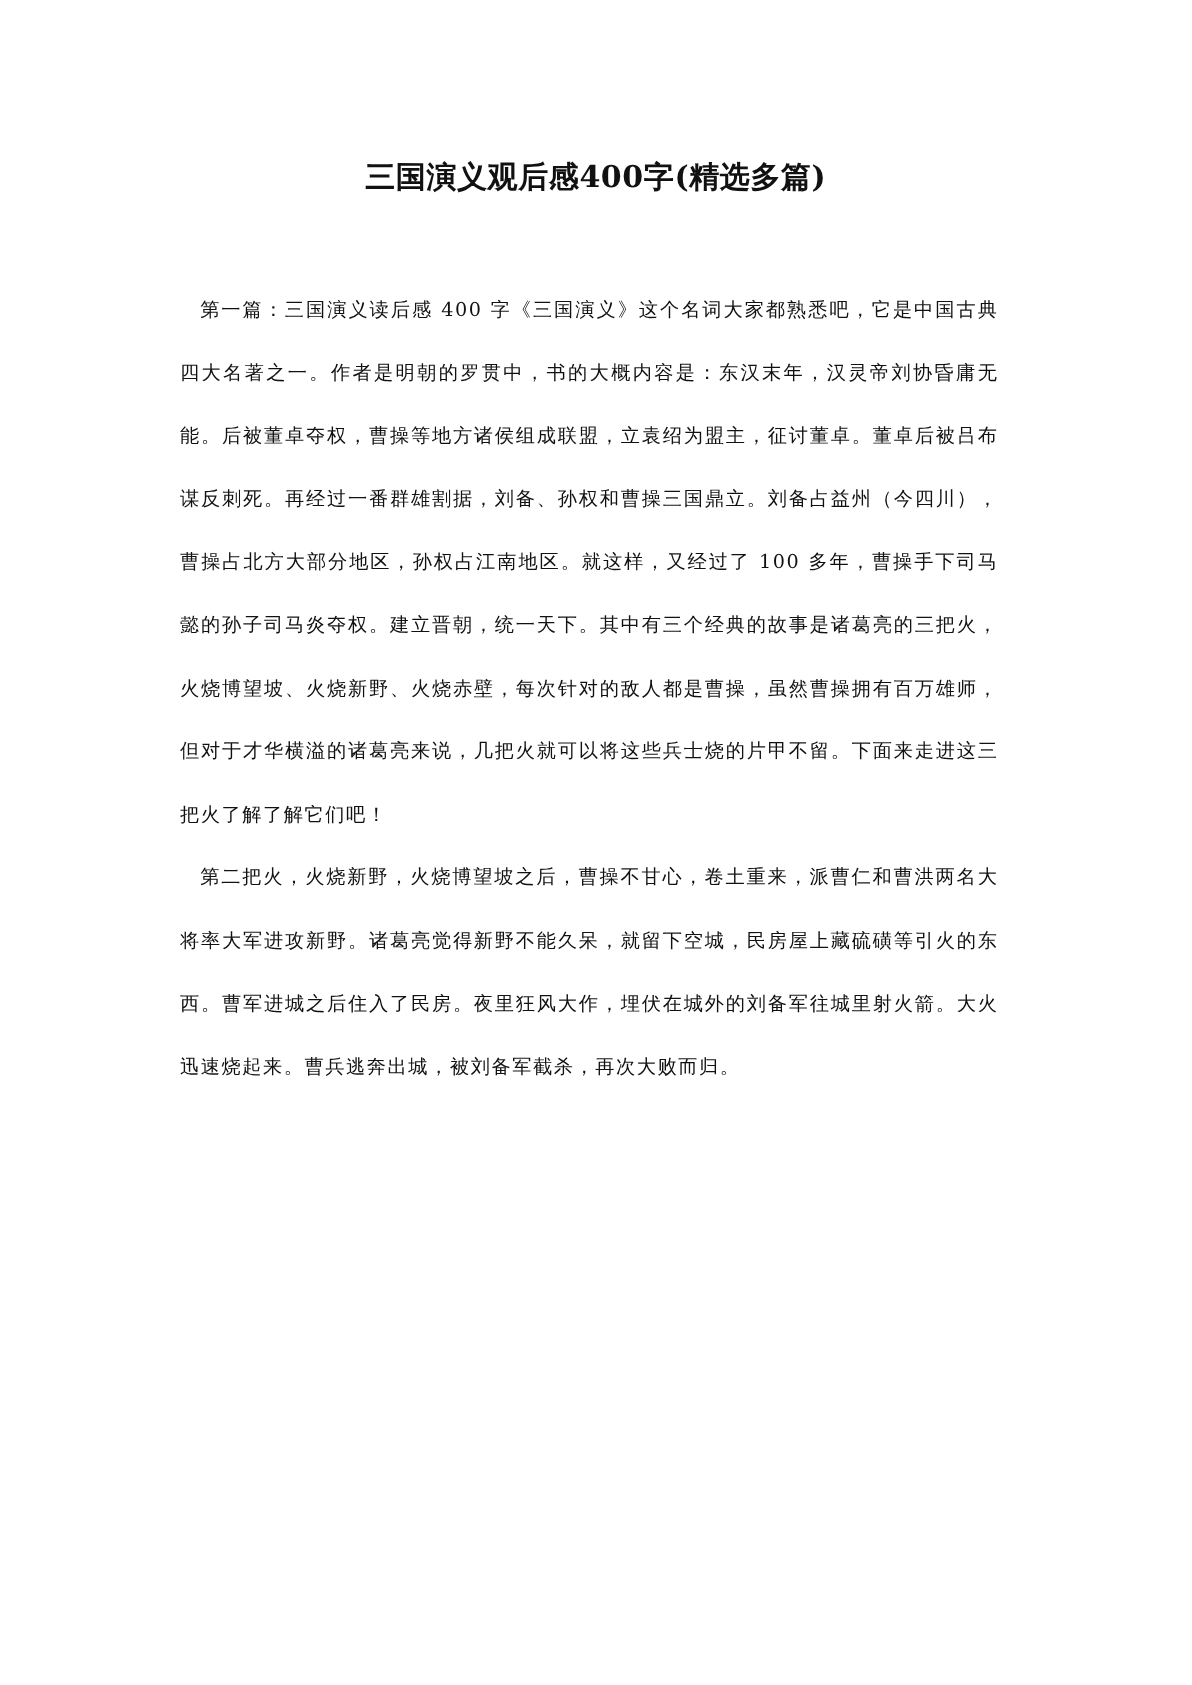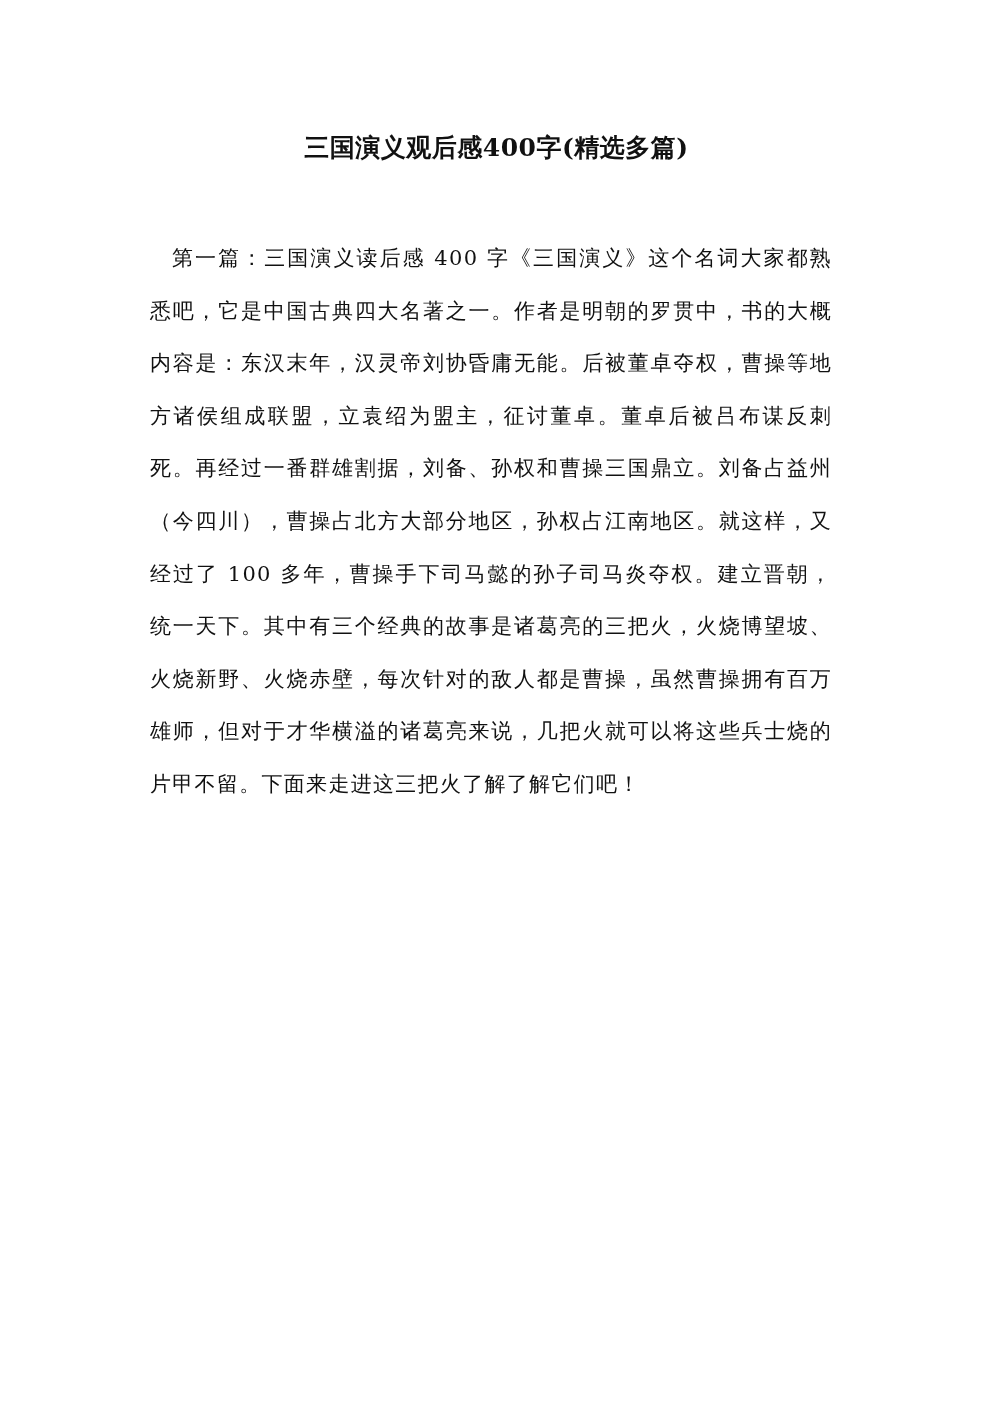--- a/index.html
+++ b/index.html
@@ -2,24 +2,25 @@
 <html><head>
 <meta charset="utf-8">
 <style>
   html, body { margin: 0; padding: 0; background: #ffffff; }
   body { width: 993px; height: 1404px; position: relative; overflow: hidden;
          font-family: "DejaVu Serif", "Liberation Serif", serif; color: #111; }
   .page { position: absolute; left: 0; top: 0; width: 845px; height: 1404px; background: #fff; }
   .title { position: absolute; left: 0; width: 993px; top: 128px; text-align: center;
            font-size: 25px; font-weight: bold; letter-spacing: 0.5px; line-height: 40px; }
   .body { position: absolute; left: 150px; top: 232px; width: 682px; }
-  .para { margin: 0; font-size: 21px; line-height: 52.6px; text-align: justify;
+  .para { margin: 0; font-size: 16px; line-height: 52.6px; text-align: justify;
           text-indent: 1.05em; letter-spacing: 1.3px; word-break: break-all; }
 </style>
 </head>
 <body>
 
 <div class="page">
   <div class="title">三国演义观后感400字(精选多篇)</div>
   <div class="body">
     <p class="para">第一篇：三国演义读后感 400 字《三国演义》这个名词大家都熟悉吧，它是中国古典四大名著之一。作者是明朝的罗贯中，书的大概内容是：东汉末年，汉灵帝刘协昏庸无能。后被董卓夺权，曹操等地方诸侯组成联盟，立袁绍为盟主，征讨董卓。董卓后被吕布谋反刺死。再经过一番群雄割据，刘备、孙权和曹操三国鼎立。刘备占益州（今四川），曹操占北方大部分地区，孙权占江南地区。就这样，又经过了 100 多年，曹操手下司马懿的孙子司马炎夺权。建立晋朝，统一天下。其中有三个经典的故事是诸葛亮的三把火，火烧博望坡、火烧新野、火烧赤壁，每次针对的敌人都是曹操，虽然曹操拥有百万雄师，但对于才华横溢的诸葛亮来说，几把火就可以将这些兵士烧的片甲不留。下面来走进这三把火了解了解它们吧！</p>
+    <p class="para">第二把火，火烧新野，火烧博望坡之后，曹操不甘心，卷土重来，派曹仁和曹洪两名大将率大军进攻新野。诸葛亮觉得新野不能久呆，就留下空城，民房屋上藏硫磺等引火的东西。曹军进城之后住入了民房。夜里狂风大作，埋伏在城外的刘备军往城里射火箭。大火迅速烧起来。曹兵逃奔出城，被刘备军截杀，再次大败而归。</p>
   </div>
 </div>
 
 </body></html>

